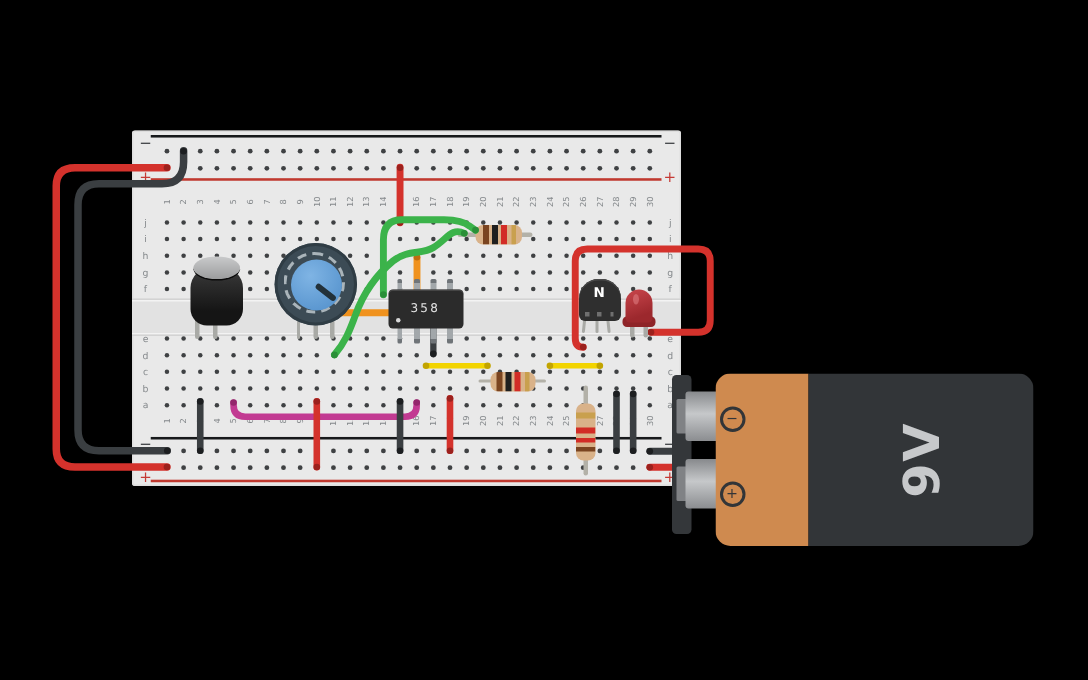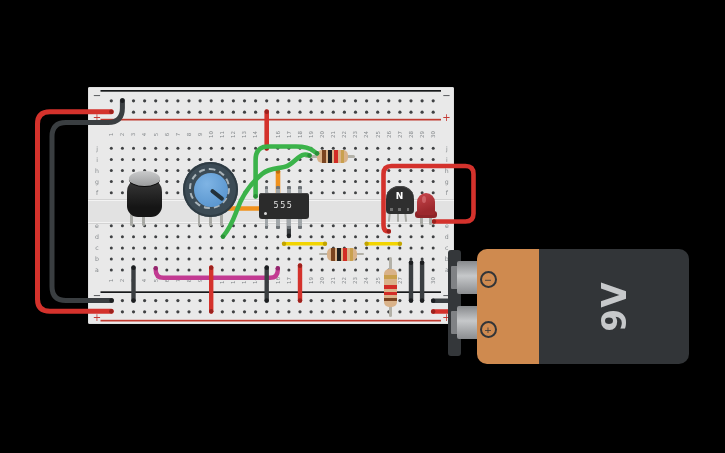--- a/index.html
+++ b/index.html
@@ -669,21 +669,21 @@
         <div class="pin-t" style="left: 6.4px;"></div>
         <div class="pin-b" style="left: 6.4px;"></div>
         <div class="pin-t" style="left: 17.5px;"></div>
         <div class="pin-b" style="left: 17.5px;"></div>
         <div class="pin-t" style="left: 28.6px;"></div>
         <div class="pin-b" style="left: 28.6px;"></div>
         <div class="pin-t" style="left: 39.7px;"></div>
         <div class="pin-b" style="left: 39.7px;"></div>
       </div>
     <div class="ic-body">
-      <span class="ic-label">555</span>
+      <span class="ic-label">358</span>
       <span class="ic-dot"></span>
     </div>
   </div>
 
   <div class="abs" style="left:305px;top:149px;width:50px;height:15px;">
     <div class="lead-h" style="left:0;top:6.4px;width:50px;height:2.4px;"></div>
     <div class="res-body" style="left:12px;top:1px;width:31px;height:13px;">
       <div class="band-v" style="left:5px;background:#7a4420;"></div>
       <div class="band-v" style="left:11px;background:#1f1f1f;"></div>
       <div class="band-v" style="left:17px;background:#d22c26;"></div>

